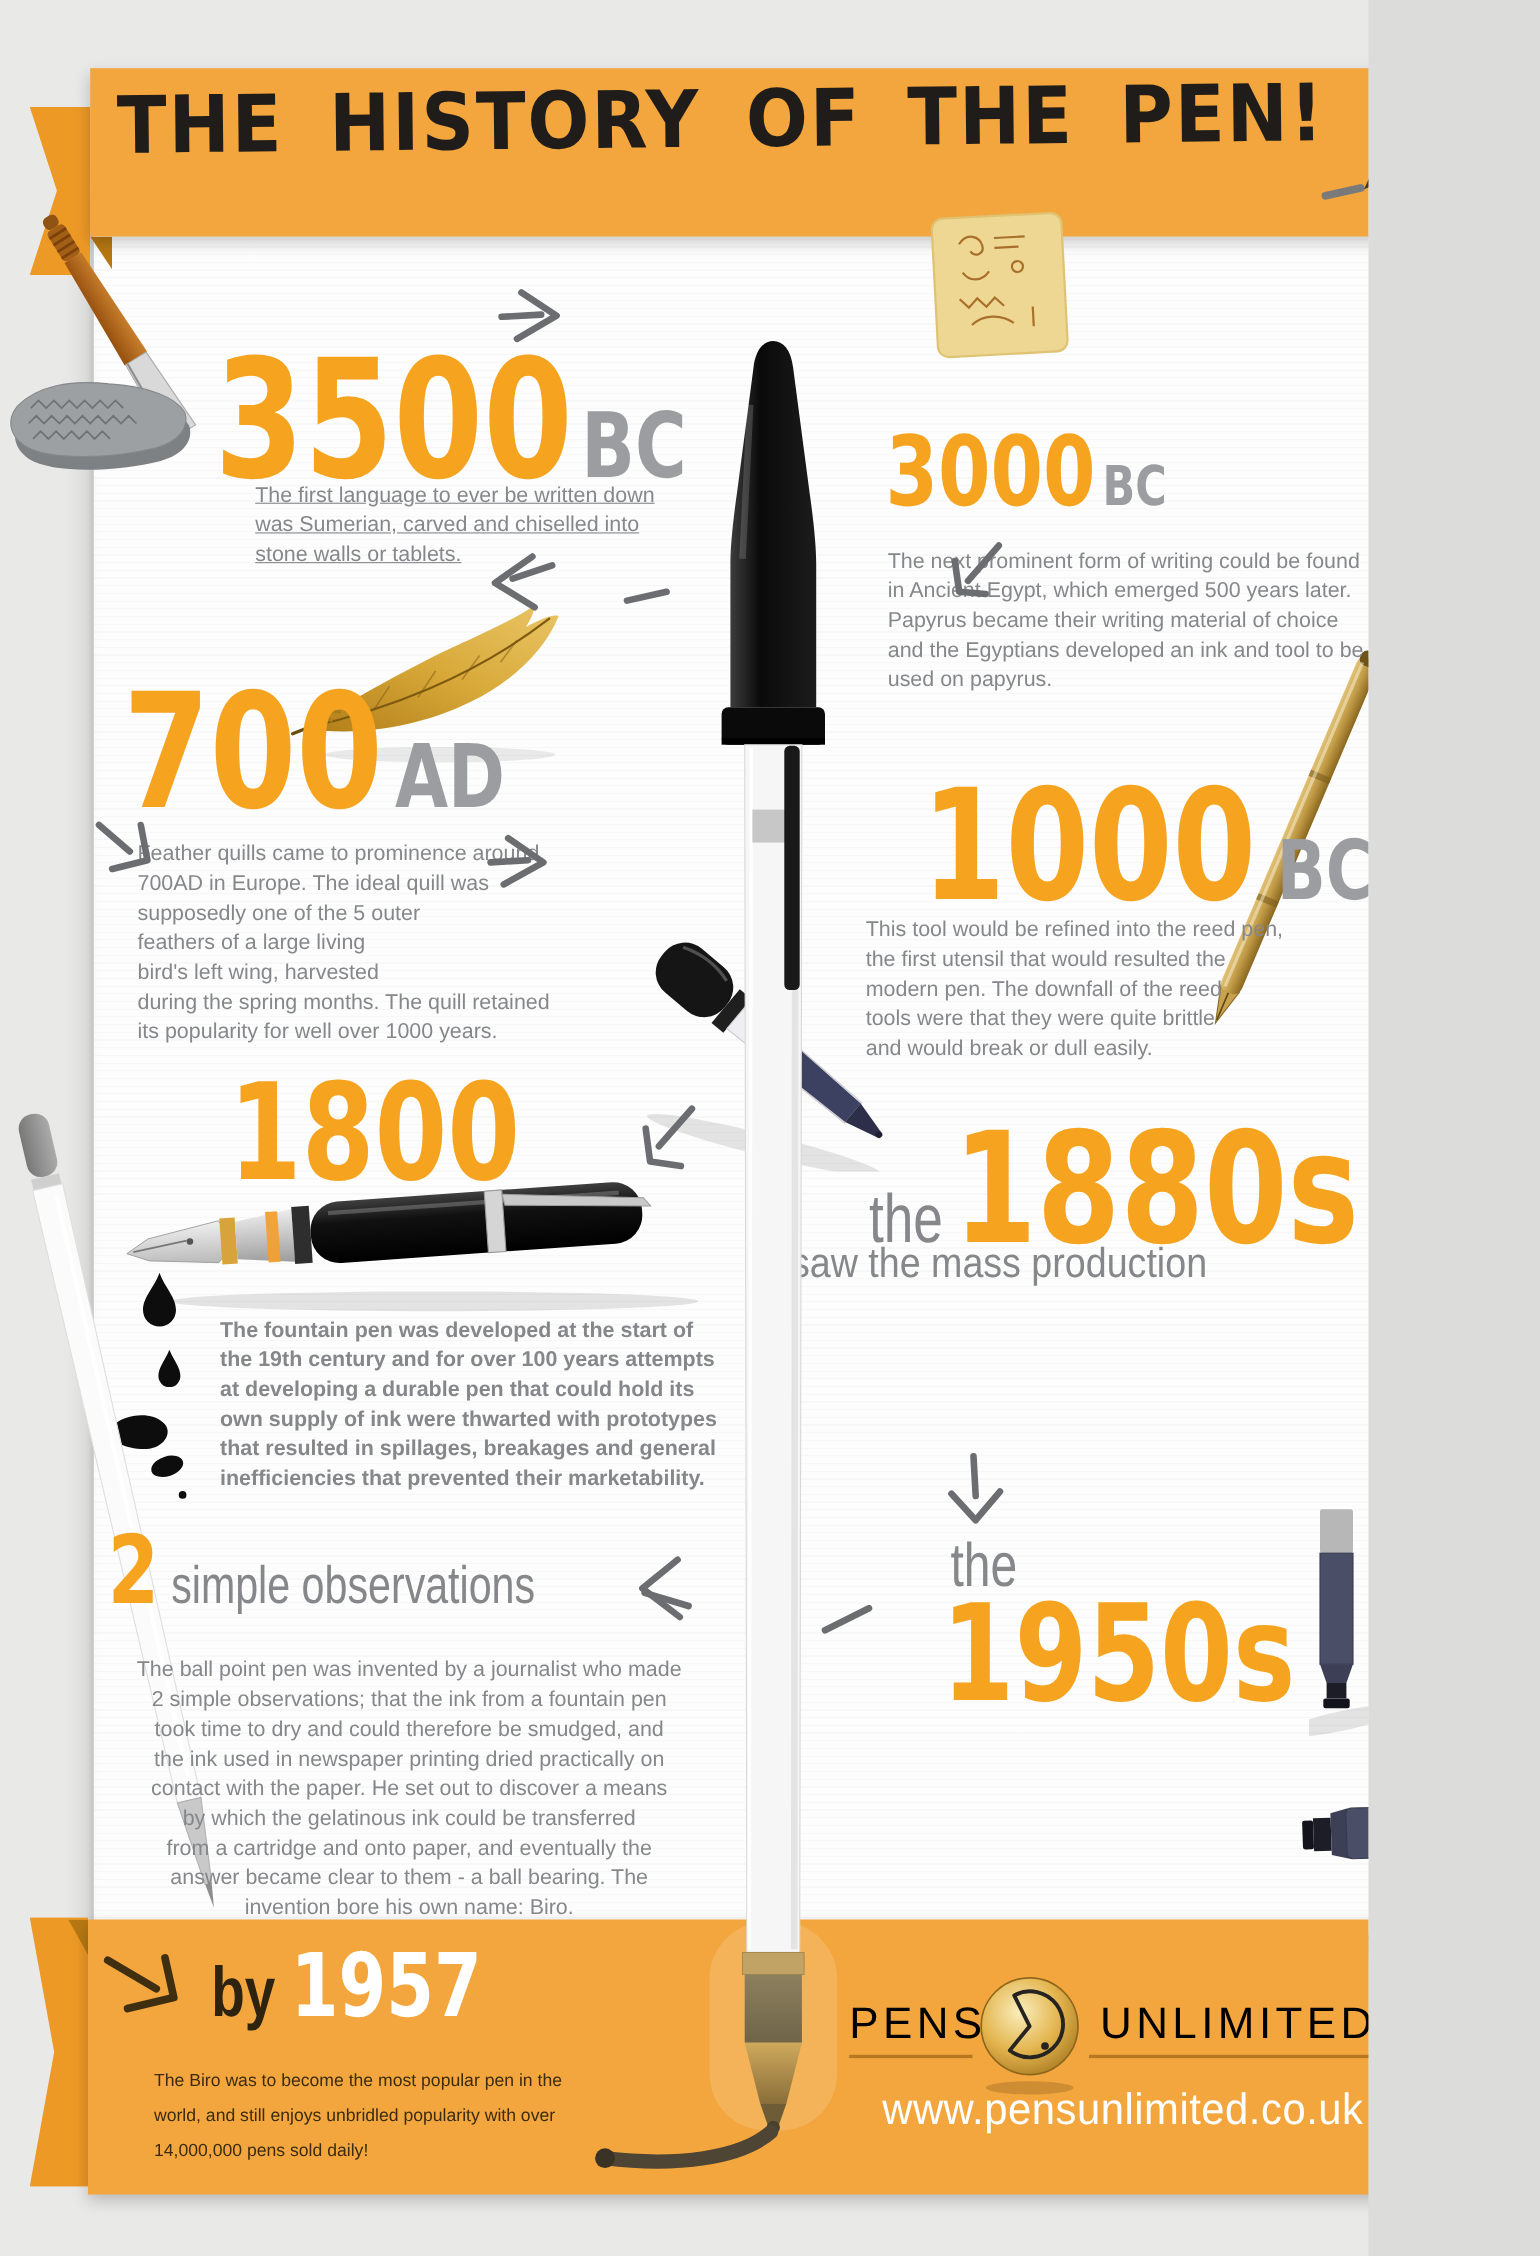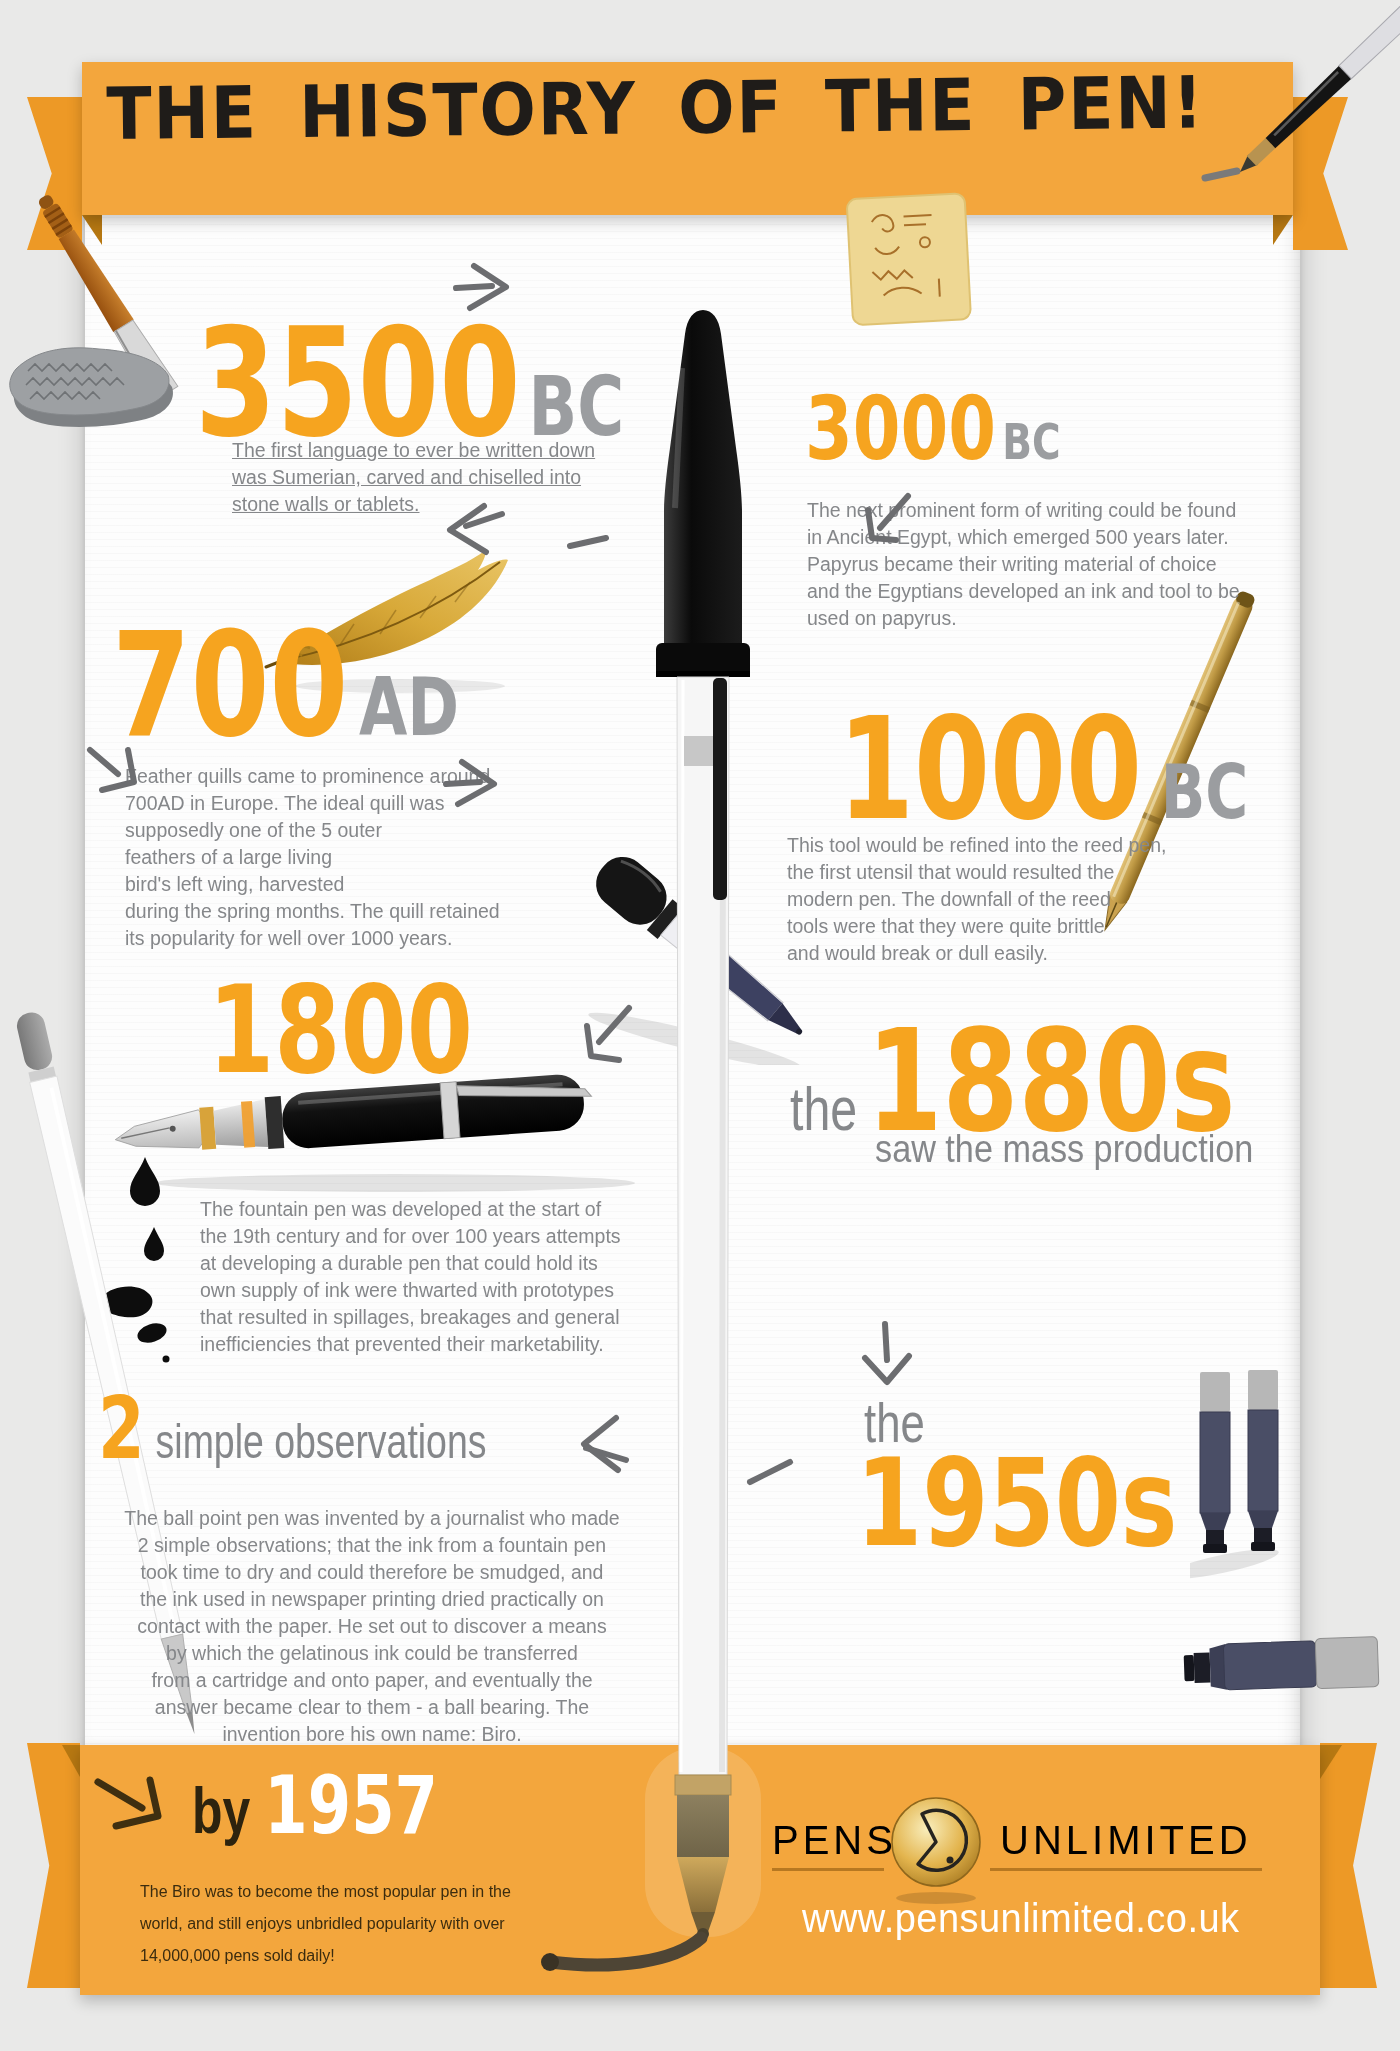--- a/index.html
+++ b/index.html
@@ -1,16 +1,16 @@
 <!DOCTYPE html>
 <html><head>
 <meta charset="utf-8">
 <style>
   html,body{margin:0;padding:0;background:#dcdcdb;}
-  #stage{position:relative;width:1400px;height:2051px;overflow:hidden;
+  #stage{position:relative;width:1244px;height:2051px;overflow:hidden;
          background:#e9e9e8;
          font-family:"Liberation Sans",sans-serif;}
   
   .paper{position:absolute;left:85px;top:168px;width:1215px;height:1592px;
          background:#fdfdfd;
          background-image:repeating-linear-gradient(180deg, rgba(120,120,120,0.045) 0 1px, transparent 1px 7px);
          border-radius:3px;
          box-shadow:0 10px 28px rgba(0,0,0,0.20), 0 2px 6px rgba(0,0,0,0.12),
                     inset -14px 0 22px -14px rgba(0,0,0,0.18),
                     inset 0 -14px 22px -14px rgba(0,0,0,0.12);
@@ -326,21 +326,21 @@
   </div>
   <div class="lines" style="left:787px;top:832px;">This tool would be refined into the reed pen,
 the first utensil that would resulted the
 modern pen. The downfall of the reed
 tools were that they were quite brittle
 and would break or dull easily.</div>
 
   <div class="year-row" style="left:208px;top:969px;">
     <span class="year-num" style="font-size:122px;">1800</span>
   </div>
-  <div class="lines" style="left:200px;top:1196px;">The fountain pen was developed at the start of
+  <div class="lines" style="left:200px;top:1196px;font-weight:bold;">The fountain pen was developed at the start of
 the 19th century and for over 100 years attempts
 at developing a durable pen that could hold its
 own supply of ink were thwarted with prototypes
 that resulted in spillages, breakages and general
 inefficiencies that prevented their marketability.</div>
 
   <div class="year-row" style="left:790px;top:1012px;">
     <span class="year-pre" style="font-size:62px;">the</span>
     <span class="year-num" style="font-size:140px;margin-left:12px;">1880s</span>
   </div>

